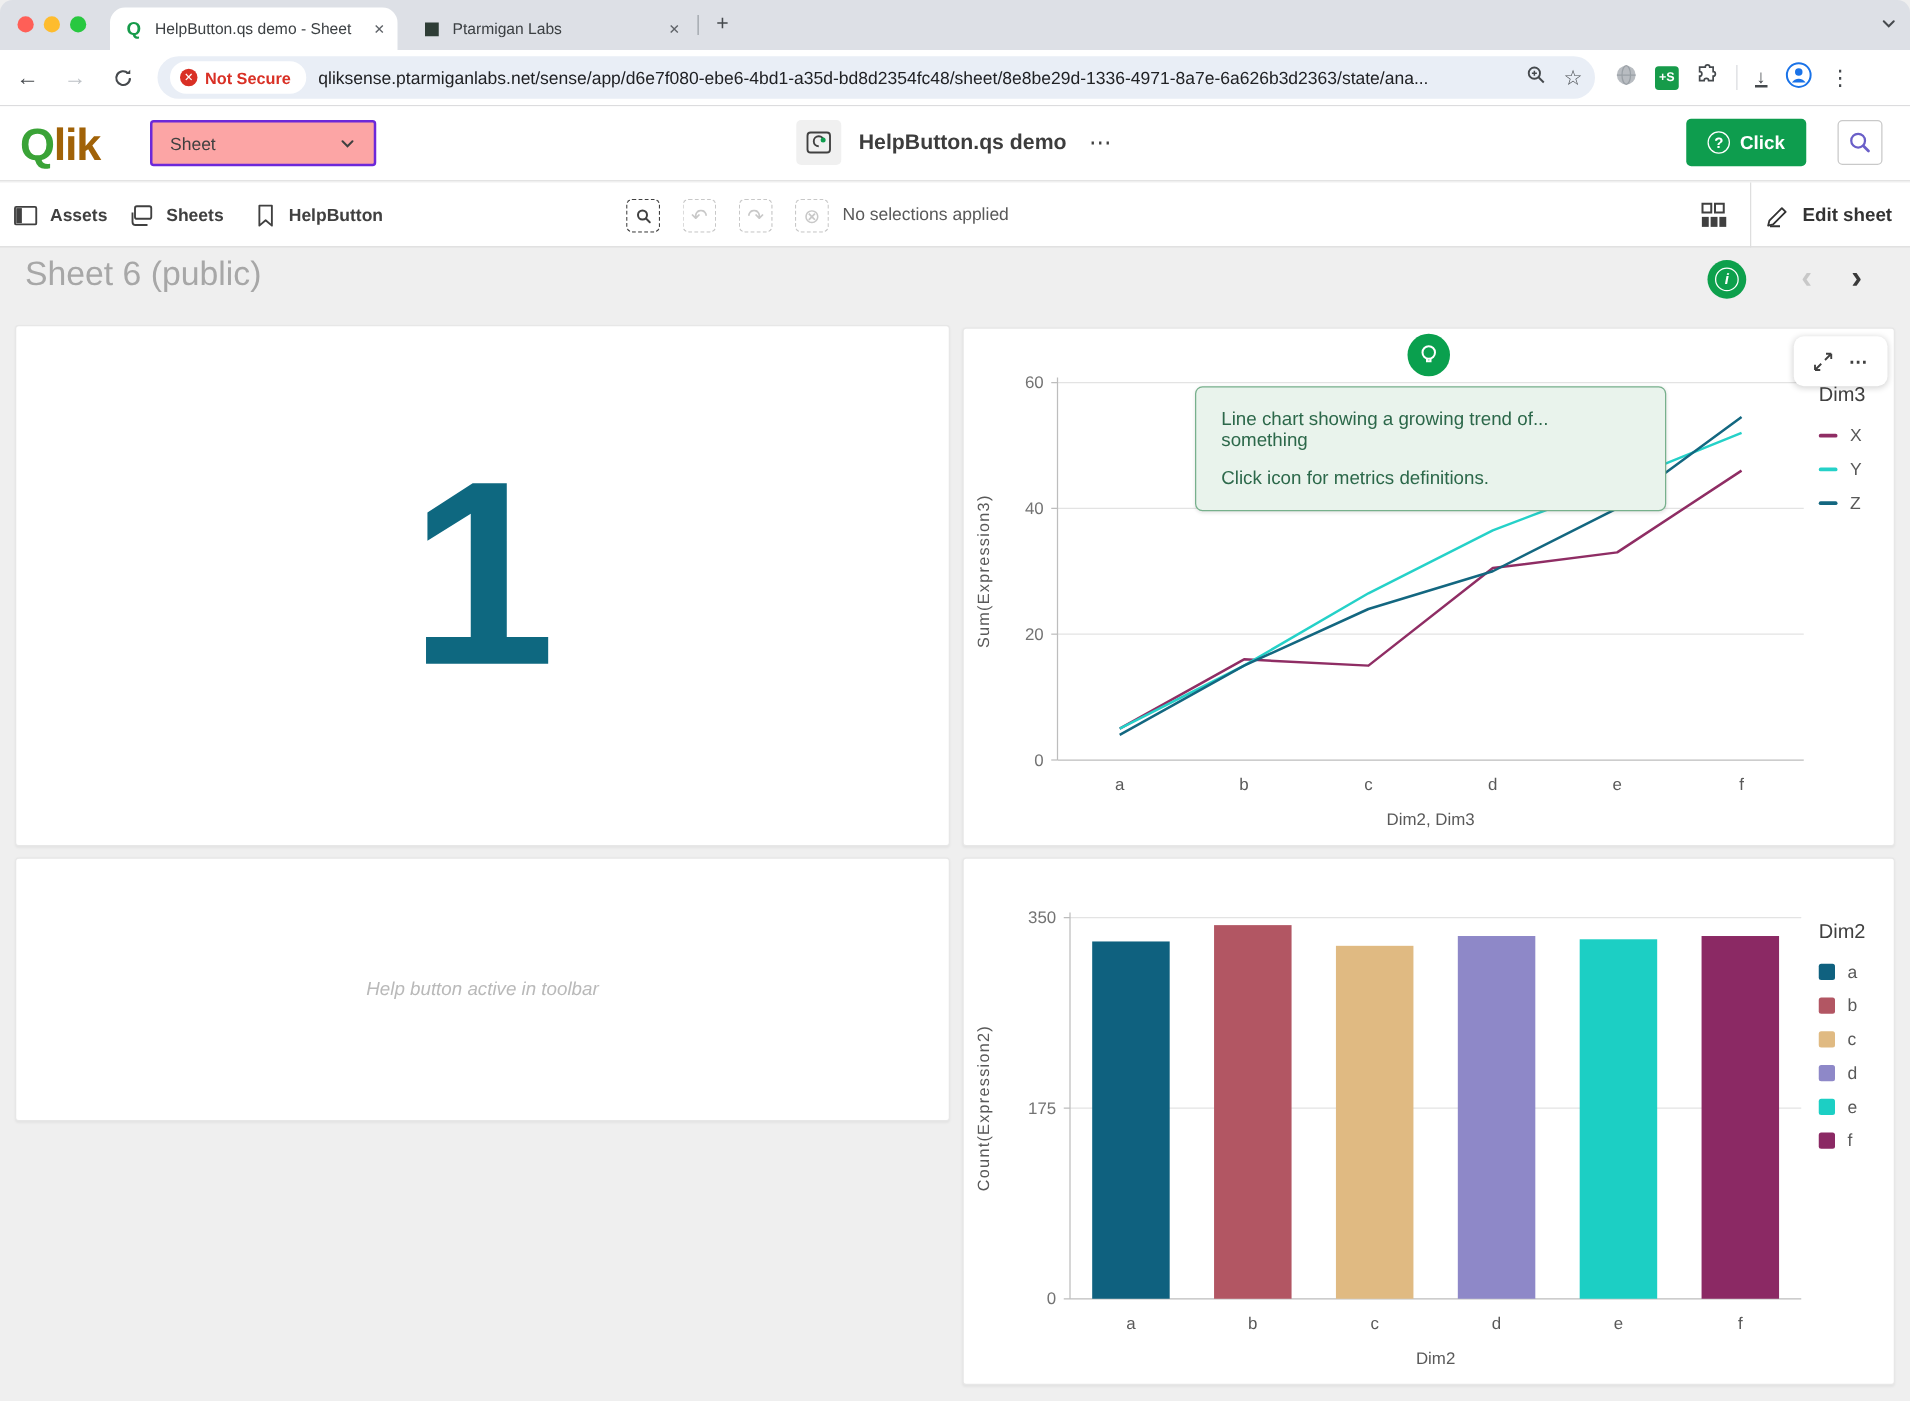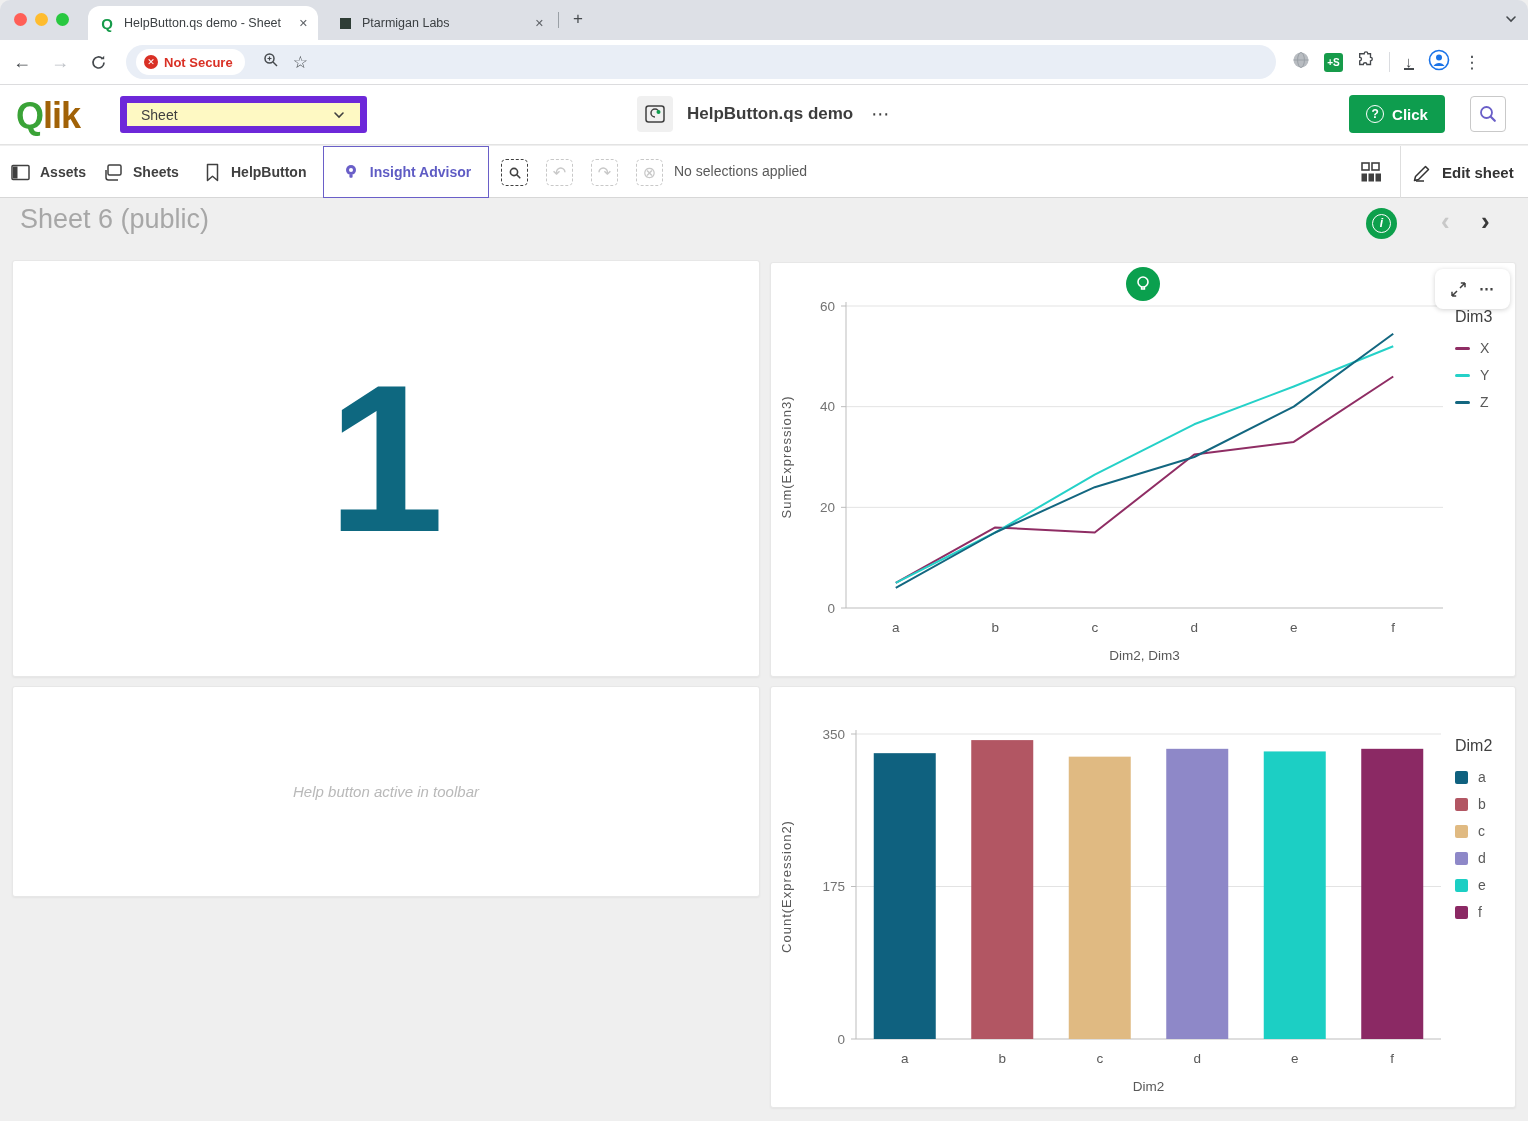--- a/index.html
+++ b/index.html
@@ -35,21 +35,21 @@
   .extrow { display:flex; align-items:center; gap:14px; margin-left:16px; }
   .sbadge { width:19px; height:19px; background:#169b4a; color:#fff; font-size:10px; font-weight:bold; border-radius:3px; text-align:center; line-height:19px; }
   .vsep { width:1px; height:20px; background:#dadce0; }
   .dlicon { font-size:15px; color:#45494d; border-bottom:2px solid #45494d; line-height:13px; padding:0 1px; }
   .menudots { font-size:17px; color:#45494d; letter-spacing:0; margin-right:14px; }
 
   
   .qheader { position:absolute; left:0; top:85px; width:1528px; height:60px; background:#ffffff; border-bottom:1px solid #e3e3e3; }
   .qlogo { position:absolute; left:16px; top:10px; font-size:36px; font-weight:bold; letter-spacing:-1px; }
   .qlogo .q { color:#3aa337; } .qlogo .lik { color:#a16207; }
-  .sheetdd { position:absolute; left:120px; top:11px; width:247px; height:37px; border:7px solid #6d28d9; border-radius:3px; display:flex; align-items:center; padding:0 14px; font-size:14px; color:#404040; background:#fef9c3; }
+  .sheetdd { position:absolute; left:120px; top:11px; width:181px; height:37px; border:2px solid #6d28d9; border-radius:3px; display:flex; align-items:center; padding:0 14px; font-size:14px; color:#404040; background:#fca5a5; }
   .sheetdd .ddlabel { flex:1; }
   .titlegrp { position:absolute; left:637px; top:11px; display:flex; align-items:center; }
   .appicon { width:36px; height:36px; background:#f0f0f0; border-radius:4px; display:flex; align-items:center; justify-content:center; margin-right:14px; }
   .apptitle { font-size:17px; font-weight:bold; color:#3d3d3d; }
   .moredots { font-size:18px; color:#404040; margin-left:18px; letter-spacing:2px; }
   .helpbtn { position:absolute; left:1349px; top:10px; width:96px; height:38px; background:#0e9d4e; border-radius:4px; color:#fff; display:flex; align-items:center; justify-content:center; gap:8px; font-size:15px; font-weight:bold; cursor:pointer; }
   .helpq { width:18px; height:18px; border:1.5px solid #fff; border-radius:50%; font-size:12px; line-height:16px; text-align:center; font-weight:bold; }
   .qsearchbtn { position:absolute; left:1470px; top:11px; width:36px; height:36px; border:1px solid #c9c9c9; border-radius:4px; display:flex; align-items:center; justify-content:center; background:#fff; }
 
   
@@ -132,20 +132,21 @@
     <svg width="17" height="17" viewBox="0 0 17 17">
         <path d="M14 8.5a5.5 5.5 0 1 1-1.6-3.9" fill="none" stroke="#45494d" stroke-width="1.7"></path>
         <path d="M14.2 1.8v3.4h-3.4z" fill="#45494d"></path>
       </svg>
   </span>
   <div class="omnibox">
     <span class="secchip">
       <span class="err">✕</span>
       <span class="lbl">Not Secure</span>
     </span>
+    <span class="urltext">qliksense.ptarmiganlabs.net/sense/app/d6e7f080-ebe6-4bd1-a35d-bd8d2354fc48/sheet/8e8be29d-1336-4971-8a7e-6a626b3d2363/state/ana...</span>
     <span class="omniicons">
       <span>
         <svg width="16" height="16" viewBox="0 0 16 16">
             <circle cx="6.5" cy="6.5" r="4.5" fill="none" stroke="#45494d" stroke-width="1.5"></circle>
             <path d="M10 10l4 4" stroke="#45494d" stroke-width="1.5"></path>
             <path d="M4.5 6.5h4M6.5 4.5v4" stroke="#45494d" stroke-width="1.2"></path>
           </svg>
       </span>
       <span style="font-size:17px;">☆</span>
     </span>
@@ -221,28 +222,20 @@
         <rect x="5" y="3" width="13" height="10" rx="1.5" fill="none" stroke="#404040" stroke-width="1.5"></rect>
         <path d="M3 8v7.5A2.5 2.5 0 0 0 5.5 18H15" fill="none" stroke="#404040" stroke-width="1.5"></path>
       </svg>
     <span>Sheets</span>
   </div>
   <div class="titem" style="left:203px;">
     <svg width="19" height="21" viewBox="0 0 19 21">
         <path d="M4.5 2.5h10v16l-5-4.3-5 4.3z" fill="none" stroke="#404040" stroke-width="1.5" stroke-linejoin="round"></path>
       </svg>
     <span>HelpButton</span>
-  </div>
-  <div class="ia-box">
-    <svg width="20" height="20" viewBox="0 0 20 20">
-        <circle cx="10" cy="8" r="5" fill="#6a5fc8"></circle>
-        <circle cx="10" cy="8" r="2" fill="#fff"></circle>
-        <rect x="8.4" y="12.4" width="3.2" height="3.4" rx="1" fill="#6a5fc8"></rect>
-      </svg>
-    <span>Insight Advisor</span>
   </div>
   <span class="selicon" style="left:501px;">
     <svg width="14" height="14" viewBox="0 0 14 14">
         <circle cx="6" cy="6" r="3.6" fill="none" stroke="currentColor" stroke-width="1.6"></circle>
         <path d="M8.8 8.8l3 3" stroke="currentColor" stroke-width="1.6" stroke-linecap="round"></path>
       </svg>
   </span>
   <span class="selicon disabled" style="left:546px;">↶</span>
   <span class="selicon disabled" style="left:591px;">↷</span>
   <span class="selicon disabled" style="left:636px;">⊗</span>
@@ -314,20 +307,24 @@
         <text x="323.75" y="369" text-anchor="middle" fill="#595959" font-size="13.5">c</text>
         <text x="423.25" y="369" text-anchor="middle" fill="#595959" font-size="13.5">d</text>
         <text x="522.75" y="369" text-anchor="middle" fill="#595959" font-size="13.5">e</text>
         <text x="622.25" y="369" text-anchor="middle" fill="#595959" font-size="13.5">f</text>
         <text x="373.5" y="397" text-anchor="middle" fill="#595959" font-size="13.5">Dim2, Dim3</text>
         <text x="20" y="194" text-anchor="middle" fill="#595959" font-size="13" letter-spacing="1" transform="rotate(-90 20 194)">Sum(Expression3)</text>
         <polyline points="124.75,319.8333333333333 224.25,264.4666666666667 323.75,269.5 423.25,191.48333333333335 522.75,178.89999999999998 622.25,113.46666666666664" fill="none" stroke="#8f2d64" stroke-width="2" stroke-linejoin="round"></polyline>
         <polyline points="124.75,319.8333333333333 224.25,269.5 323.75,211.61666666666667 423.25,161.28333333333336 522.75,123.53333333333336 622.25,83.26666666666665" fill="none" stroke="#25d1c8" stroke-width="2" stroke-linejoin="round"></polyline>
         <polyline points="124.75,324.8666666666667 224.25,269.5 323.75,224.2 423.25,194 522.75,143.66666666666669 622.25,70.68333333333334" fill="none" stroke="#136780" stroke-width="2" stroke-linejoin="round"></polyline>
       </svg></div>
+  <div class="qtooltip">
+    <div>Line chart showing a growing trend of... something</div>
+    <div>Click icon for metrics definitions.</div>
+  </div>
   <div class="legend" style="top:45px;" id="lineLegend">
       <div class="ltitle">Dim3</div>
       <div class="legrow">
         <span class="sw-line" style="background: rgb(143, 45, 100);"></span>
         <span class="lname">X</span>
       </div>
       <div class="legrow">
         <span class="sw-line" style="background: rgb(37, 209, 200);"></span>
         <span class="lname">Y</span>
       </div>

